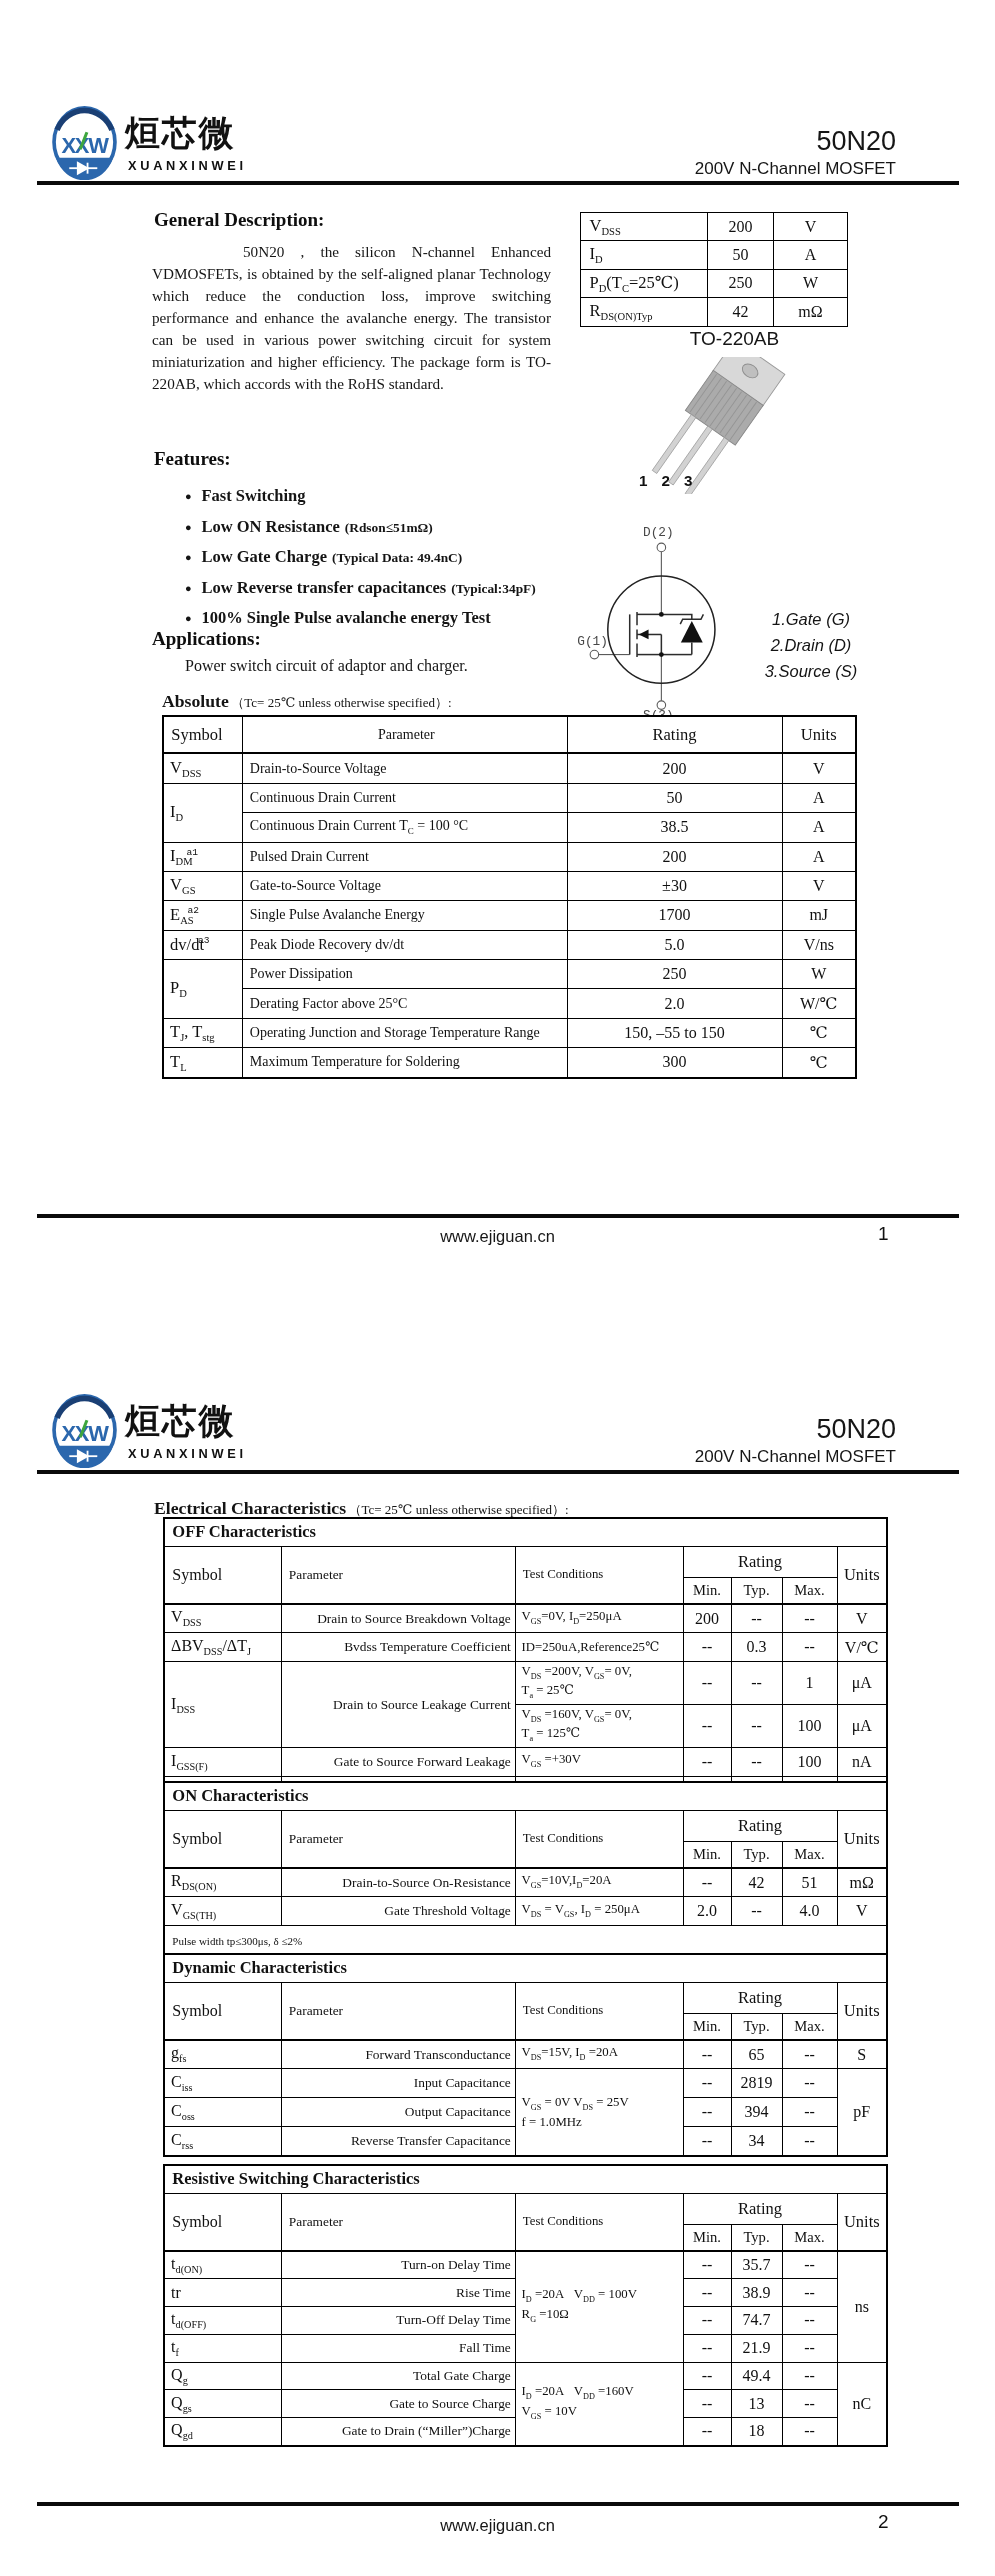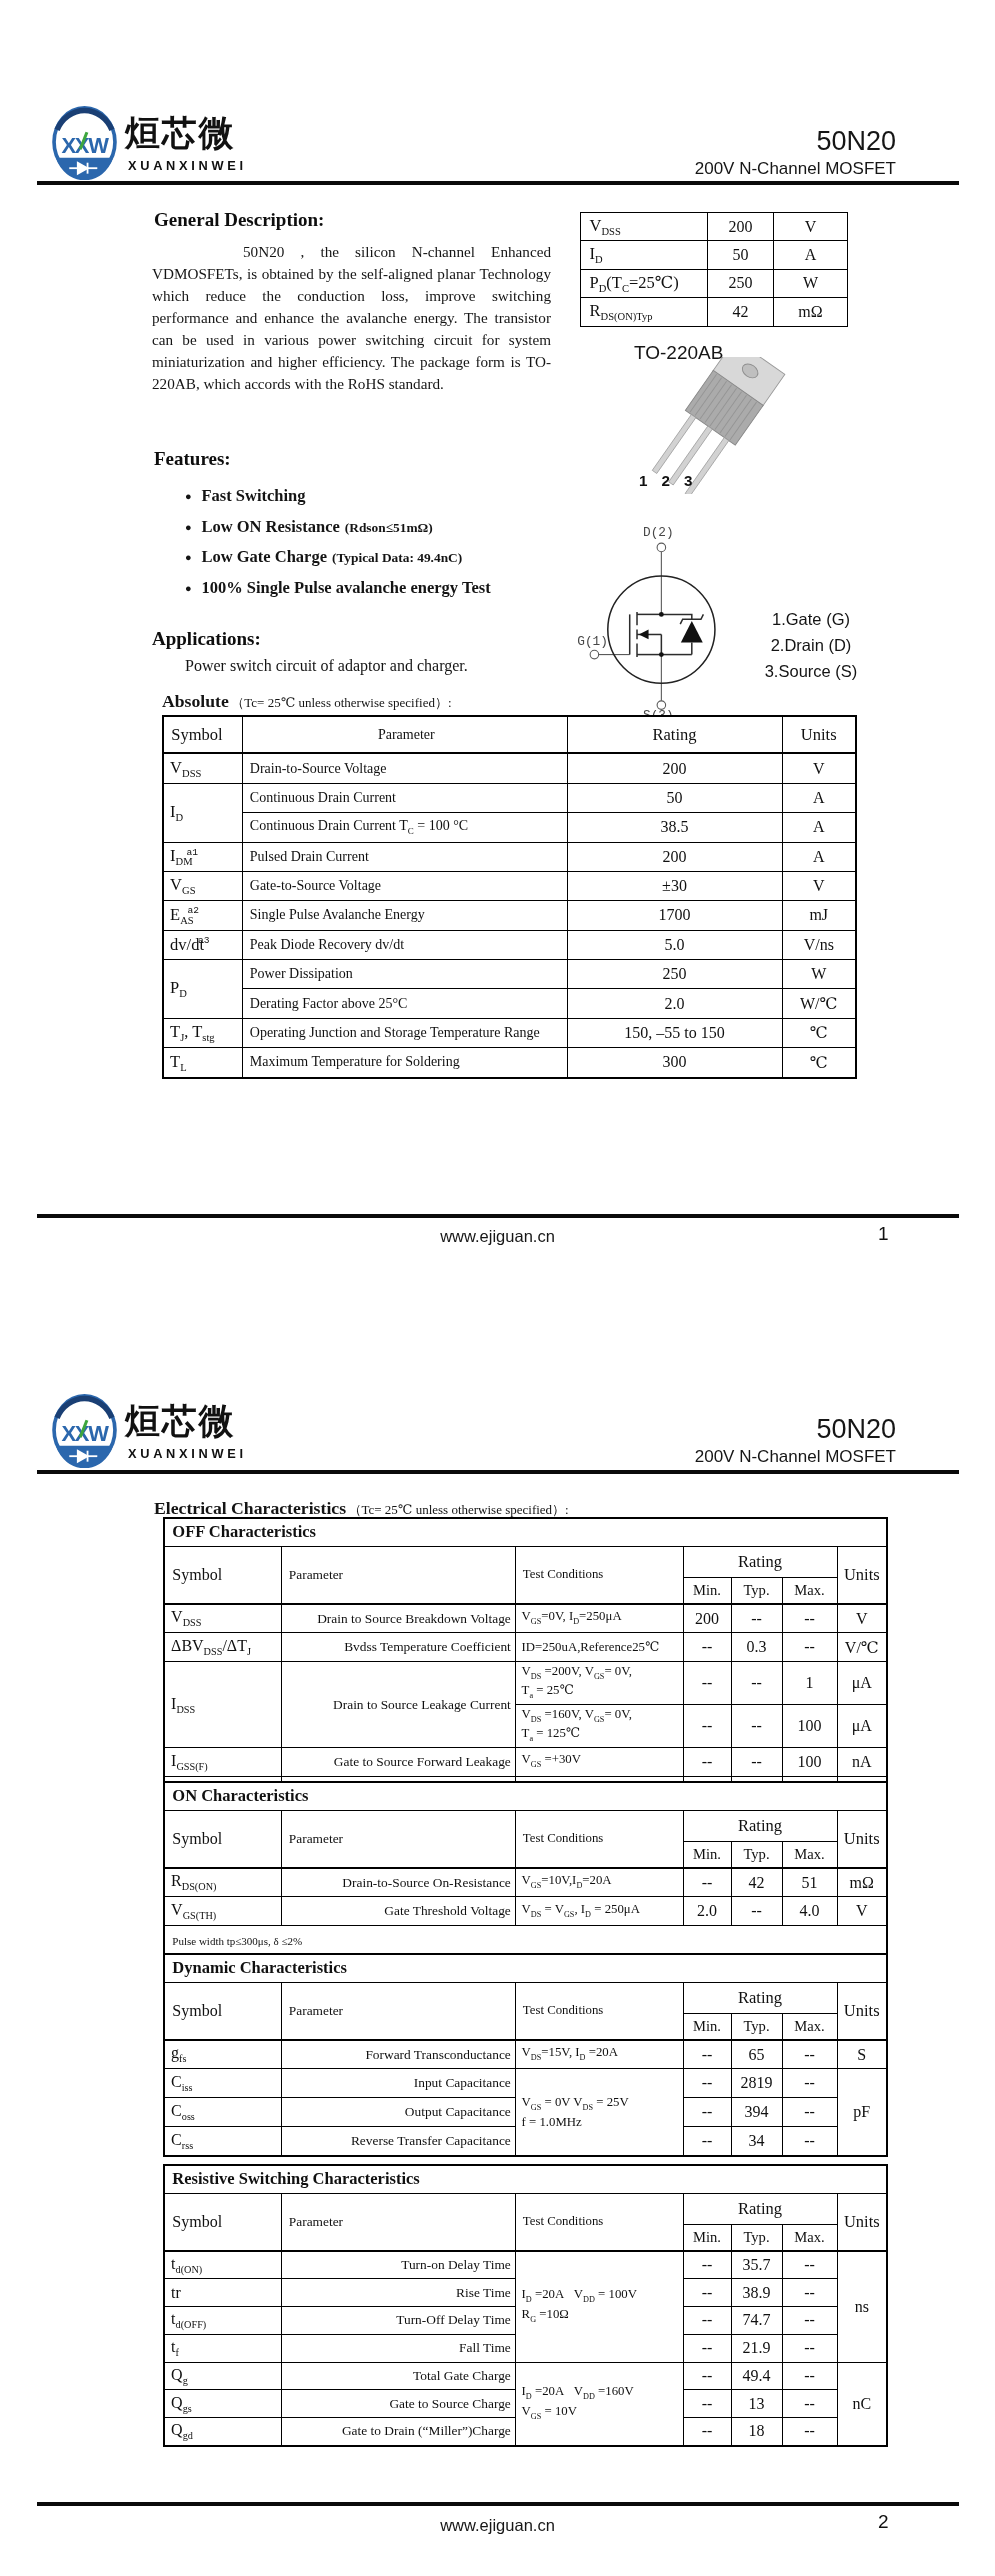--- a/index.html
+++ b/index.html
@@ -71,27 +71,27 @@
   .ec td.rating{border-bottom:1.2px solid #000;}
   .ec thead td.s,.ec thead td.p,.ec thead td.c{text-align:left;padding-left:7.3px;}
   .ec tbody td{height:25.6px;}
   .res tbody td{height:24.4px;}
   .ec td.s{text-align:left;padding-left:6.1px;font-size:16px;}
   .ec td.p{text-align:right;padding-left:15px;font-size:13.4px;}
   .ec td.c{text-align:left;padding-left:6.1px;font-size:12.8px;line-height:15.2px;}
   .ec td.note{text-align:left;padding-left:7.3px;font-size:11px;height:27px;}
 
   
-  .pkg-name{position:absolute;left:634px;top:342px;width:201px;
+  .pkg-name{position:absolute;left:634px;top:328px;width:201px;text-align:center;
             font-family:"Liberation Sans","DejaVu Sans",sans-serif;font-size:19px;color:#161616;}
   .pkg-svg{position:absolute;left:622px;top:357px;}
   .sym-svg{position:absolute;left:567px;top:523px;}
   .pin-legend{position:absolute;left:759px;top:606px;width:104px;text-align:center;
               font-family:"Liberation Sans","DejaVu Sans",sans-serif;font-size:16.5px;color:#141414;}
-  .pin-legend div{height:26px;line-height:26px;white-space:nowrap;}
+  .pin-legend div{height:26px;line-height:26px;white-space:nowrap;font-style:italic;}
   .sym-label{font-family:"Liberation Mono","DejaVu Sans Mono",monospace;font-size:21px;fill:#474747;}
 </style>
 </head>
 <body>
 
 <div class="canvas">
 
   <section class="page" style="top:0">
 
     <div class="logo-wrap">
@@ -215,20 +215,21 @@
       <div>1.Gate (G)</div>
       <div>2.Drain (D)</div>
       <div>3.Source (S)</div>
     </div>
 
     <div class="h-big" style="left:154px;top:448px">Features:</div>
     <ul class="feat-list">
       <li><span class="bullet">●</span><span class="ftext">Fast Switching</span><span class="fnote"></span></li>
       <li><span class="bullet">●</span><span class="ftext">Low ON Resistance</span><span class="fnote">(Rdson≤51mΩ)</span></li>
       <li><span class="bullet">●</span><span class="ftext">Low Gate Charge</span><span class="fnote">(Typical Data: 49.4nC)</span></li>
+      <li><span class="bullet">●</span><span class="ftext">Low Reverse transfer capacitances</span><span class="fnote">(Typical:34pF)</span></li>
       <li><span class="bullet">●</span><span class="ftext">100% Single Pulse avalanche energy Test</span><span class="fnote"></span></li>
     </ul>
 
     <div class="h-big" style="left:152px;top:628px">Applications:</div>
     <div class="apps-body">Power switch circuit of adaptor and charger.</div>
 
     <div class="sec-head" style="left:162px;top:691px">
       <span class="hb">Absolute</span>
       <span class="hr2">（Tc= 25℃  unless otherwise specified）:</span>
     </div>

